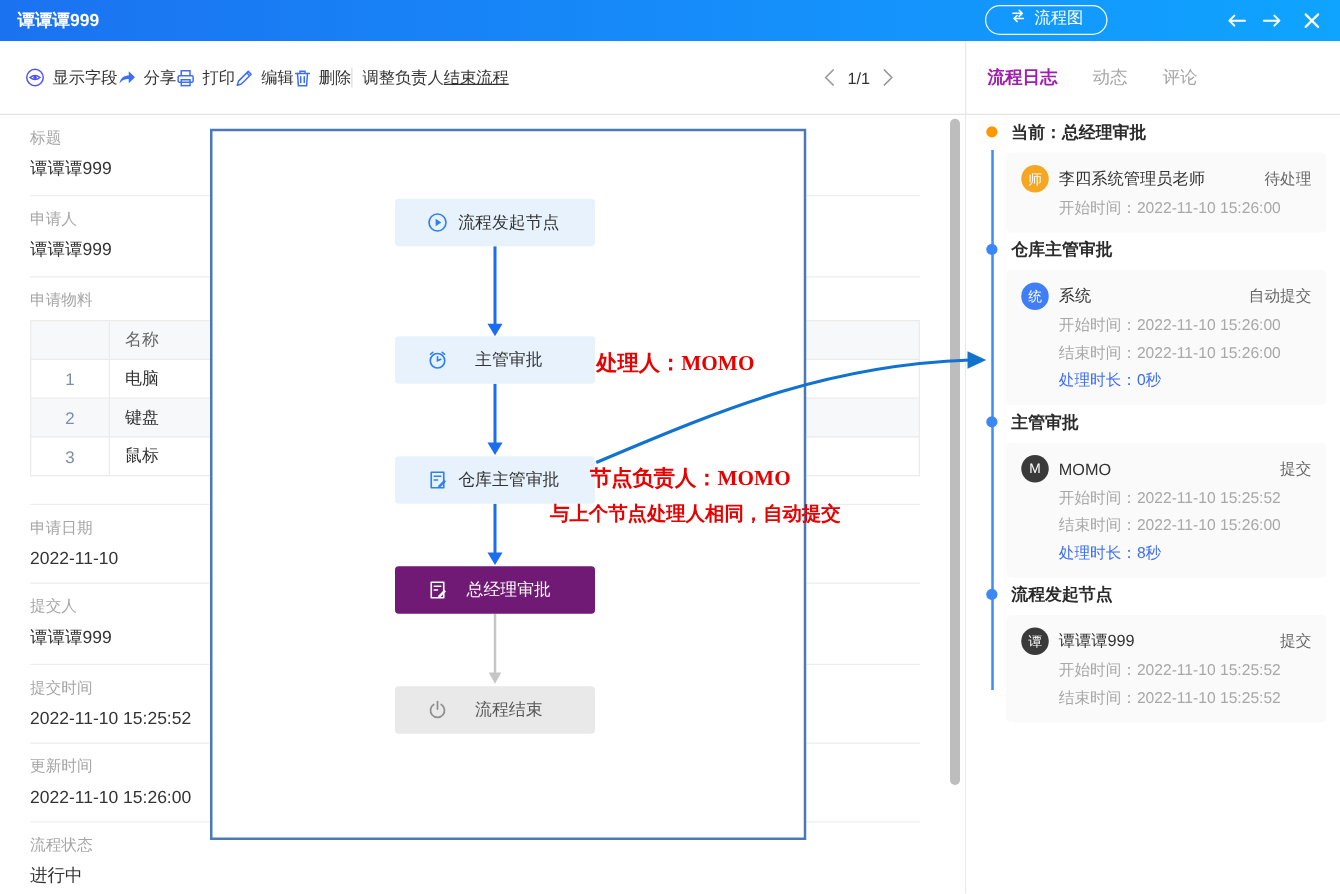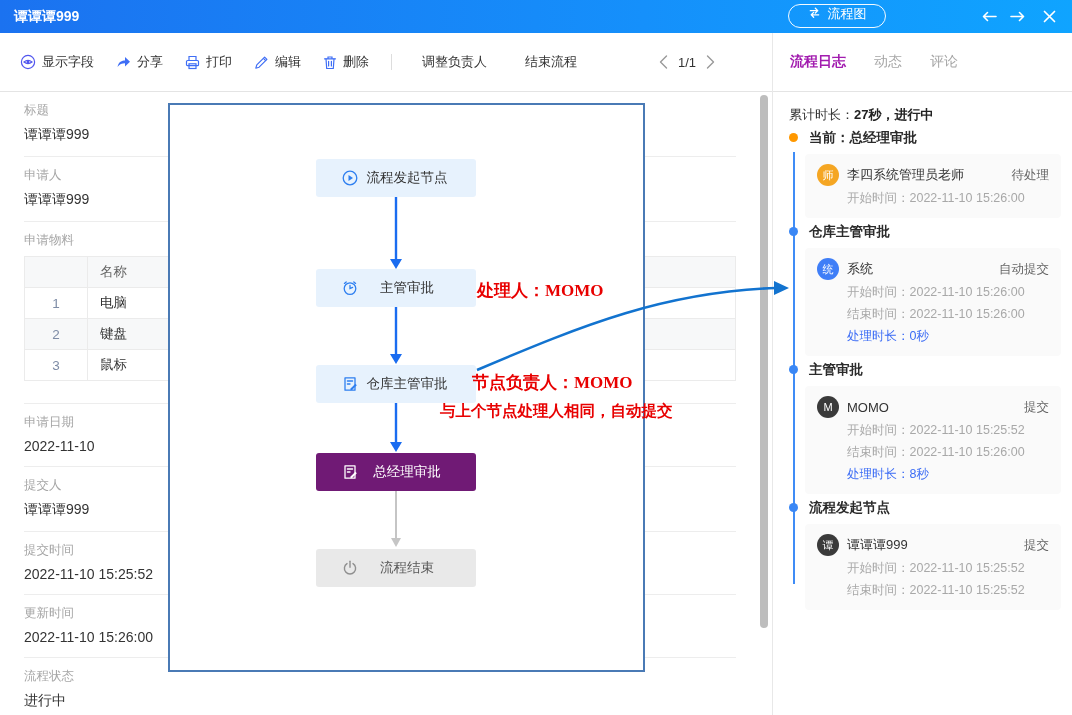--- a/index.html
+++ b/index.html
@@ -12,21 +12,21 @@
   .hd-title{position:absolute;left:14px;top:0;line-height:33px;color:#fff;font-size:14px;font-weight:bold;}
   .flow-btn{position:absolute;left:788px;top:4px;height:24px;width:98px;box-sizing:border-box;
       border:1px solid rgba(255,255,255,.95);border-radius:13px;display:flex;align-items:flex-start;
       justify-content:center;gap:6px;color:#fff;font-size:13px;cursor:pointer;}
   .hd-nav{position:absolute;top:0;height:33px;display:flex;align-items:center;gap:10px;left:980px;}
   .hd-ico{display:inline-flex;align-items:center;justify-content:center;width:18px;height:18px;cursor:pointer;}
   .hd-close{position:absolute;left:1036px;top:0;height:33px;width:26px;display:flex;align-items:center;justify-content:center;cursor:pointer;}
 
   
   .tb{position:absolute;left:0;top:33px;width:1072px;height:59px;border-bottom:1px solid #e4e4e4;box-sizing:border-box;background:#fff;}
-  .tb-left{position:absolute;left:0;top:0;width:773px;height:58px;display:flex;align-items:center;padding-left:20px;box-sizing:border-box;gap:22px;font-size:13px;color:#333;}
+  .tb-left{position:absolute;left:0;top:0;width:773px;height:58px;display:flex;align-items:center;padding-left:20px;box-sizing:border-box;font-size:13px;color:#333;}
   .tb-item{display:flex;align-items:center;gap:6px;cursor:pointer;white-space:nowrap;}
   .tb-item svg{display:block;}
   .tb-div{width:1px;height:16px;background:#ddd;}
   .pager{margin-left:auto;margin-right:58px;display:flex;align-items:center;gap:10px;color:#333;font-size:13px;}
   .pager .chev{display:flex;align-items:center;cursor:pointer;}
   .tabs{position:absolute;left:790px;top:0;height:58px;display:flex;align-items:center;gap:28px;font-size:14px;}
   .tab{color:#a6a6a6;cursor:pointer;}
   .tab.active{color:#a21caf;font-weight:bold;}
 
   
@@ -181,21 +181,21 @@
                 <path d="M5.6 6.3 V11 M8.4 6.3 V11"></path>
               </g>
             </svg>
         </span>
         <span>删除</span>
       </span>
       <span class="tb-div"></span>
       <span class="tb-item" style="margin-left:8px;">
         <span>调整负责人</span>
       </span>
-      <span class="tb-item" style="margin-left:16px;">
+      <span class="tb-item" style="text-decoration:underline;">
         <span>结束流程</span>
       </span>
       <span class="pager">
         <span class="chev">
           <svg width="9" height="14" viewBox="0 0 9 14">
               <path d="M7.5 1 L1.5 7 L7.5 13" stroke="#999" stroke-width="1.4" fill="none" stroke-linecap="round" stroke-linejoin="round"></path>
             </svg>
         </span>
         <span>1/1</span>
         <span class="chev">
@@ -352,23 +352,20 @@
     <svg width="1072" height="715" style="position:absolute;left:0;top:0;">
       <path d="M477 370 C 585 324, 665 292, 776 288" stroke="#1273cf" stroke-width="2.6" fill="none"></path>
       <polygon points="774,281 789,288 774,295" fill="#1273cf"></polygon>
     </svg>
     <div class="red" style="left:477px;top:279px;font-size:17px;">处理人：MOMO</div>
     <div class="red" style="left:472px;top:371px;font-size:17px;">节点负责人：MOMO</div>
     <div class="red" style="left:440px;top:401px;font-size:15.5px;">与上个节点处理人相同，自动提交</div>
   </div>
 
   <div class="log">
-    <div class="sum">
-      <span>累计时长：</span><b>27秒</b><b>，进行中</b>
-    </div>
 
     <div class="tl">
       <div class="tl-line"></div>
 
       <div class="sec-h">
         <span class="dot orange"></span>
         <span class="sec-t">当前：总经理审批</span>
       </div>
       <div class="card">
         <div class="nrow">

